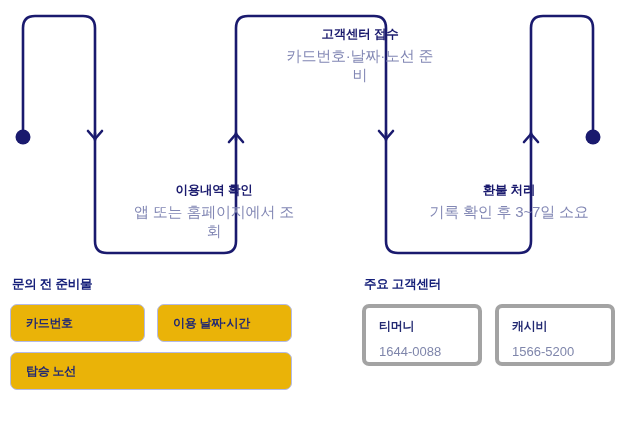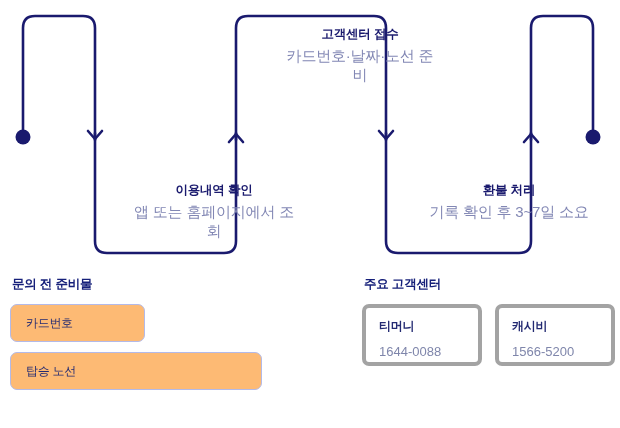--- a/index.html
+++ b/index.html
@@ -81,31 +81,31 @@
     display: flex;
     flex-wrap: wrap;
     gap: 10px 12px;
   }
   .chip {
     box-sizing: border-box;
     height: 38px;
     display: flex;
     align-items: center;
     padding: 0 15px;
-    background: #fdba74;
+    background: #eab308;
     border: 1px solid #b3bae9;
     border-radius: 7px;
     font-size: 12px;
-    font-weight: normal;
+    font-weight: bold;
     color: #232a72;
     letter-spacing: -0.3px;
     white-space: nowrap;
   }
   .chip.half { width: 135px; }
-  .chip.full { width: 252px; }
+  .chip.full { width: 282px; }
 
   .card-grid {
     display: flex;
     gap: 13px;
   }
   .center-card {
     box-sizing: border-box;
     width: 120px;
     height: 62px;
     background: #ffffff;
@@ -171,20 +171,21 @@
     <div class="step-desc">기록 확인 후 3~7일 소요</div>
   </div>
 </div>
 
 <div id="bottom-section">
 
   <div class="panel" id="panel-checklist">
     <div class="panel-heading">문의 전 준비물</div>
     <div class="chip-grid">
       <div class="chip half">카드번호</div>
+      <div class="chip half">이용 날짜·시간</div>
       <div class="chip full">탑승 노선</div>
     </div>
   </div>
 
   <div class="panel" id="panel-centers">
     <div class="panel-heading">주요 고객센터</div>
     <div class="card-grid">
       <div class="center-card">
         <div class="center-name">티머니</div>
         <div class="center-phone">1644-0088</div>

